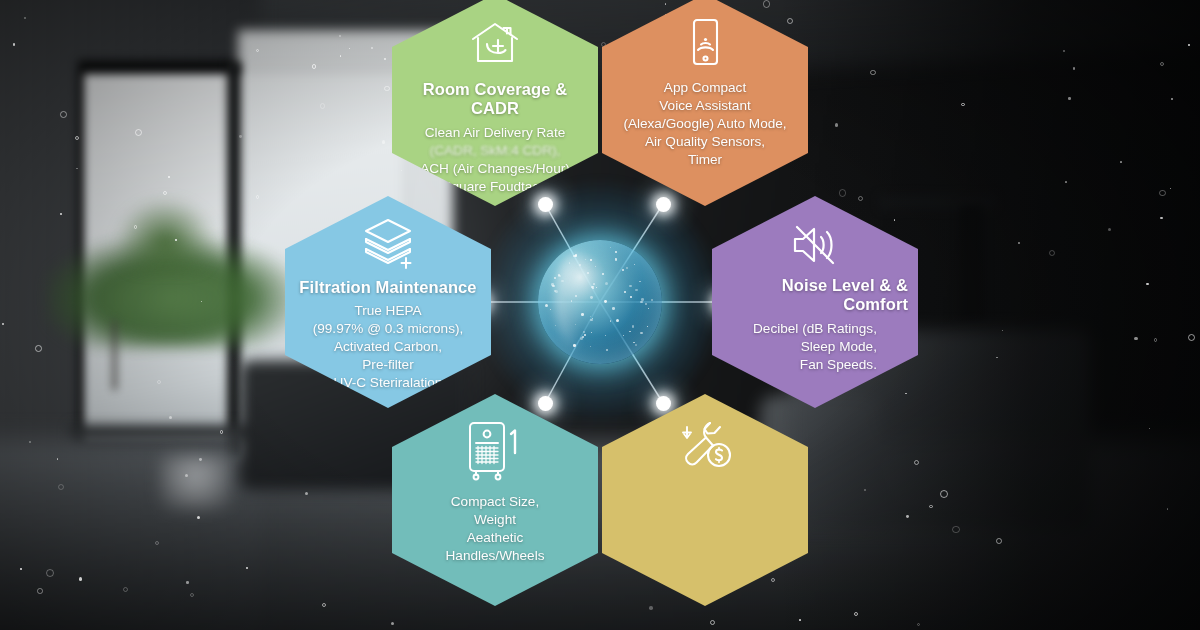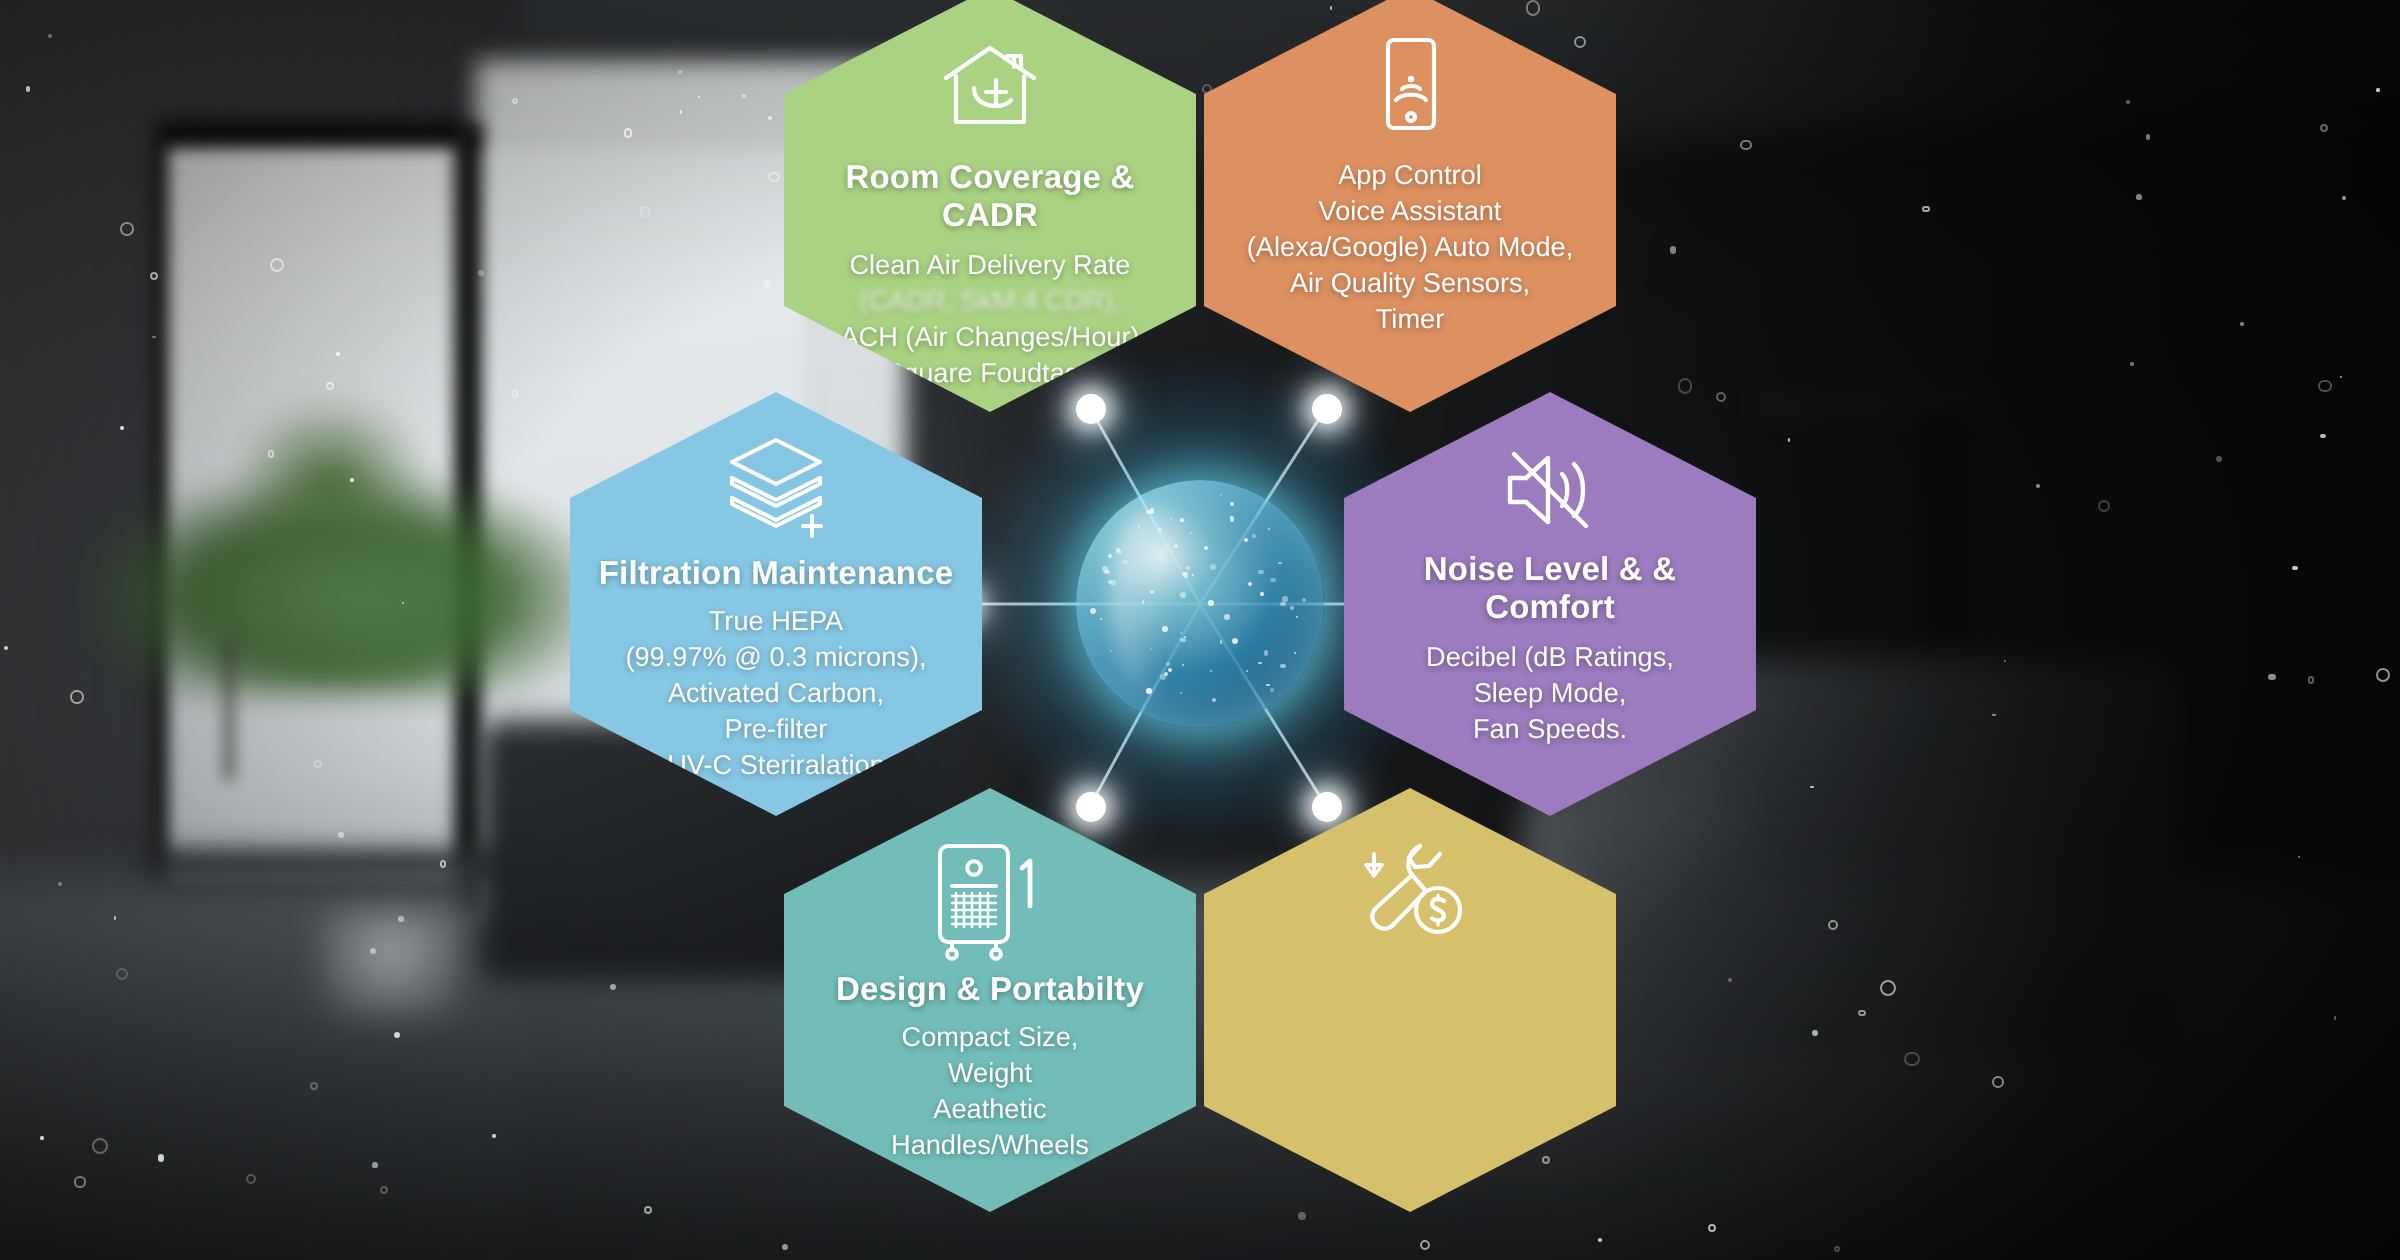--- a/index.html
+++ b/index.html
@@ -159,21 +159,21 @@
     font-size:13.6px; line-height:1.32; margin-top:5px; padding:0 10px;
     color:#fdfdfd; font-weight:400;
   }
   .hex .body .ln { display:block; }
   .hex .body .blur { filter:blur(1.6px); opacity:.85; }
 
   
   #hex-room      { left:392px; top:-6px;  background:#a9d383; }
   #hex-smart     { left:602px; top:-6px;  background:#dd9060; }
   #hex-filter    { left:285px; top:196px; background:#86c8e4; }
-  #hex-noise     { left:672px; top:196px; background:#9c7bbe; }
+  #hex-noise     { left:712px; top:196px; background:#9c7bbe;text-align:right; }
   #hex-design    { left:392px; top:394px; background:#72bdba; }
   #hex-maint     { left:602px; top:394px; background:#d6c06b; }
 
   #hex-smart .ttl, #hex-noise .ttl { margin-top:0; }
   #hex-room .ttl  { margin-top:6px; }
   #hex-design .ico { height:76px; }
   #hex-design .ttl { margin-top:-2px; }
   #hex-maint .ico  { height:70px; }
 
   svg { display:block; }
@@ -443,21 +443,21 @@
     <div class="ico">
       <svg width="40" height="52" viewBox="0 0 40 52" fill="none" stroke="#ffffff" stroke-width="2.1" stroke-linecap="round" stroke-linejoin="round">
         <rect x="9" y="3" width="23" height="44" rx="3"></rect>
         <path d="M13 33 C16 29.5, 25 29.5, 28 33"></path>
         <path d="M16 27.5 C18 25.5, 23 25.5, 25 27.5"></path>
         <circle cx="20.5" cy="22.5" r="1.6" fill="#fff" stroke="none"></circle>
         <circle cx="20.5" cy="41.5" r="2"></circle>
       </svg>
     </div>
     <div class="body">
-      <span class="ln">App Control</span>
+      <span class="ln">App Compact</span>
       <span class="ln">Voice Assistant</span>
       <span class="ln">(Alexa/Google) Auto Mode,</span>
       <span class="ln">Air Quality Sensors,</span>
       <span class="ln">Timer</span>
     </div>
   </div>
 
   <div class="hex" id="hex-filter">
     <div class="ico">
       <svg width="64" height="56" viewBox="0 0 64 56" fill="none" stroke="#ffffff" stroke-width="2" stroke-linecap="round" stroke-linejoin="round">
@@ -508,21 +508,20 @@
         <g stroke-width="1.3" stroke-opacity=".95">
           <path d="M18 31 L40 31 M18 34.5 L40 34.5 M18 38 L40 38 M18 41.5 L40 41.5 M18 45 L40 45"></path>
           <path d="M20 29.5 L20 46.5 M24 29.5 L24 46.5 M28 29.5 L28 46.5 M32 29.5 L32 46.5 M36 29.5 L36 46.5"></path>
         </g>
         <path d="M18 54 L18 58 M40 54 L40 58"></path>
         <circle cx="18" cy="60" r="2.4"></circle>
         <circle cx="40" cy="60" r="2.4"></circle>
         <path d="M53 17 L57 13.5 L57 36" stroke-width="2.4"></path>
       </svg>
     </div>
-    <div class="ttl">Design &amp; Portabilty</div>
     <div class="body">
       <span class="ln">Compact Size,</span>
       <span class="ln">Weight</span>
       <span class="ln">Aeathetic</span>
       <span class="ln">Handles/Wheels</span>
     </div>
   </div>
 
   <div class="hex" id="hex-maint">
     <div class="ico">

